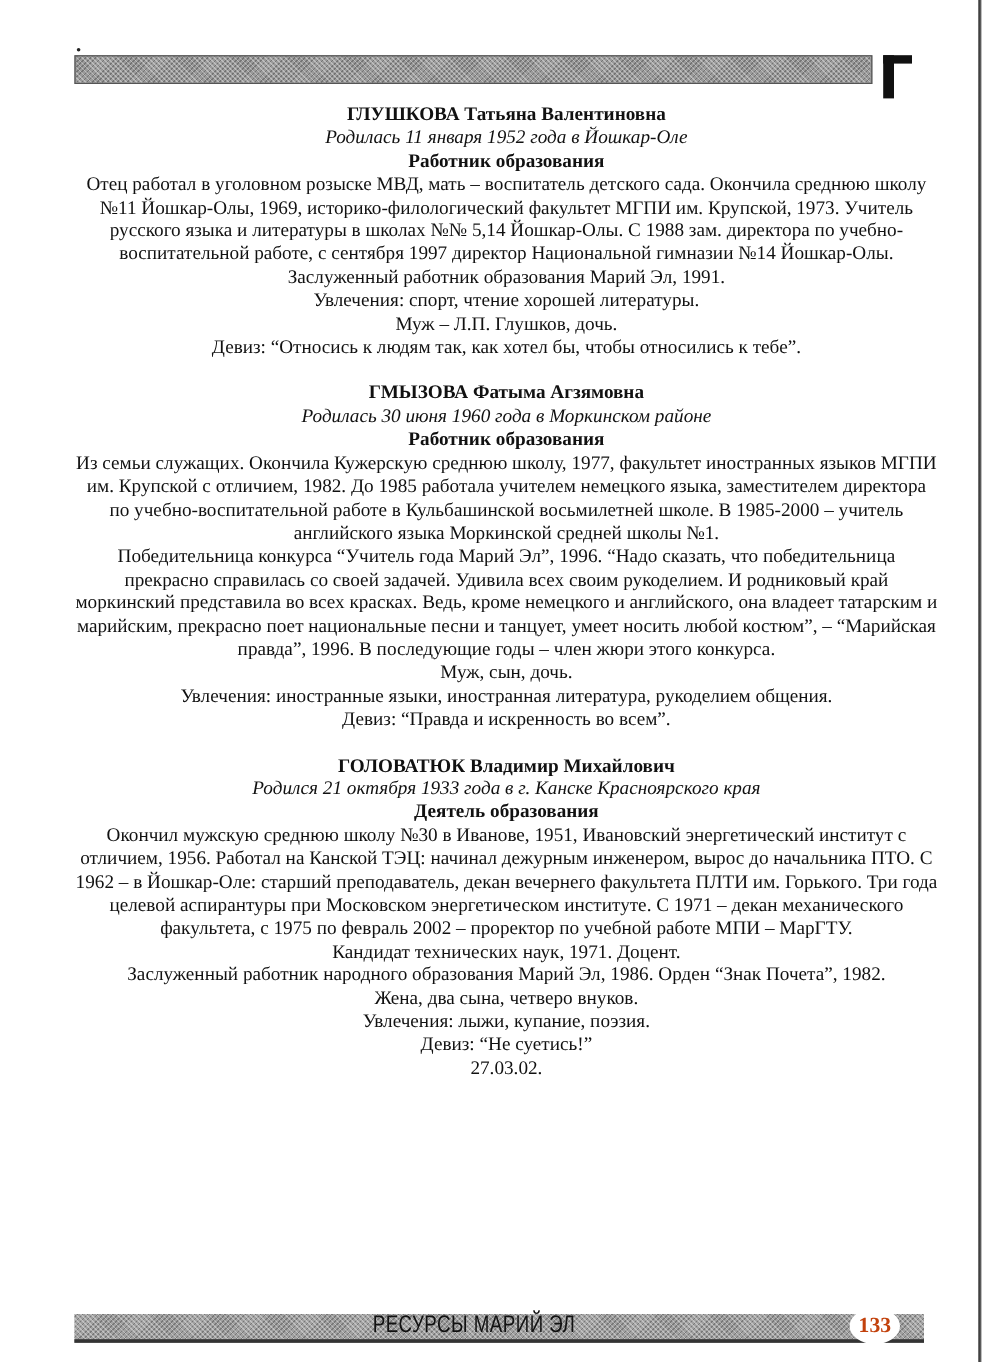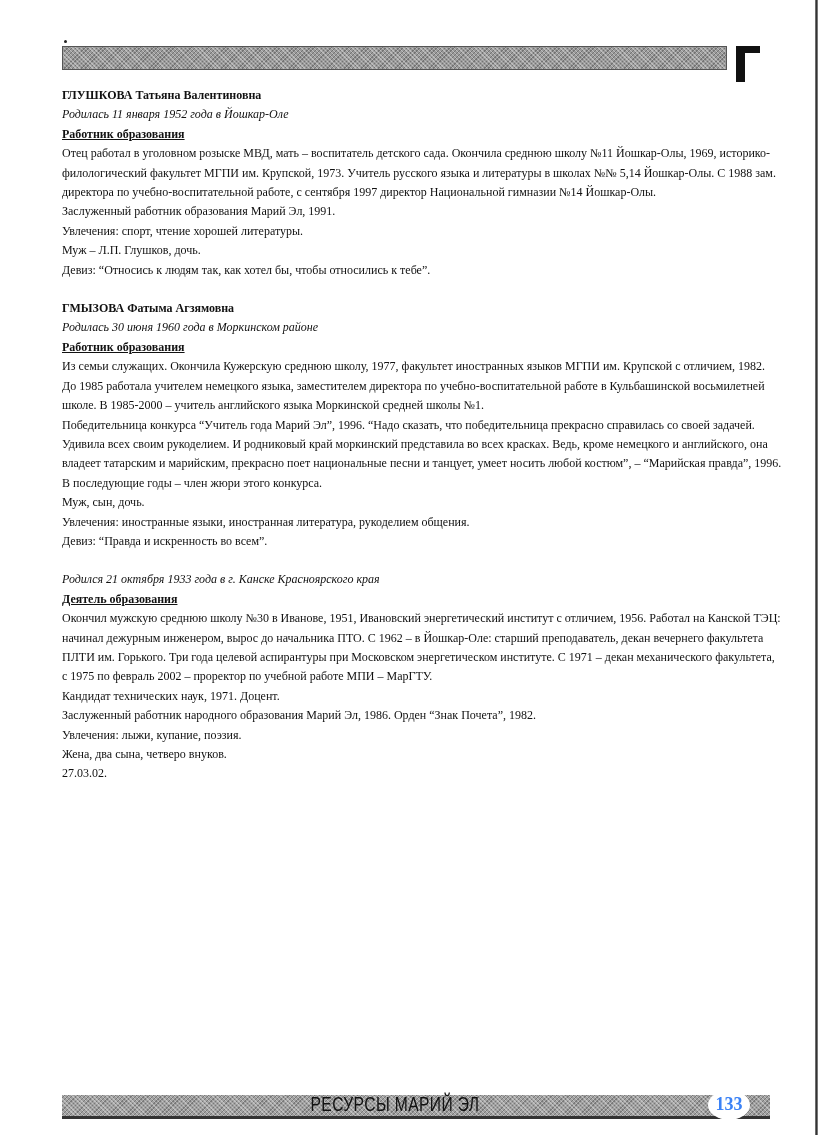--- a/index.html
+++ b/index.html
@@ -26,27 +26,27 @@
     position: absolute; left: 64px; top: 40px; width: 3px; height: 3px; background: #222; border-radius: 50%;
   }
   .section-letter {
     position: absolute; left: 736px; top: 46px; width: 24px; height: 36px;
   }
   .section-letter .h { position: absolute; left: 0; top: 0; width: 24px; height: 7px; background: #111; }
   .section-letter .v { position: absolute; left: 0; top: 0; width: 9px; height: 36px; background: #111; }
 
   .content {
     position: absolute; left: 62px; top: 86px; width: 720px;
-    font-size: 12px; line-height: 19.4px;
+    font-size: 16px; line-height: 19.4px; text-align: center;
   }
   .entry { margin-bottom: 19px; }
   .entry .name { font-weight: bold; }
   .entry .name .surname { font-weight: bold; }
   .entry .birth { font-style: italic; font-family: Liberation Serif, serif; }
-  .entry .role { font-weight: bold; text-decoration: underline; }
+  .entry .role { font-weight: bold; }
   .entry p { margin: 0; }
 
   .footer-bar {
     position: absolute; left: 62px; top: 1095px; width: 708px; height: 24px;
     background-color: #a0a0a0;
     background-image:
       repeating-linear-gradient(45deg, rgba(255,255,255,.35) 0 1px, transparent 1px 3px),
       repeating-linear-gradient(-45deg, rgba(0,0,0,.25) 0 1px, transparent 1px 3px);
     border-bottom: 3px solid #333;
     box-sizing: border-box;
@@ -56,21 +56,21 @@
     font-size: 20px; letter-spacing: 0.5px; color: #111;
     font-family: "Liberation Sans", sans-serif; transform: scaleX(0.78);
     transform-origin: center;
   }
   .page-num-wrap {
     position: absolute; left: 708px; top: 1090px; width: 42px; height: 30px;
     background: #fff; border-radius: 50% / 50%;
   }
   .page-num {
     position: absolute; left: 713px; top: 1094px; width: 32px; text-align: center;
-    font-size: 18px; font-weight: bold; color: #3b82f6;
+    font-size: 18px; font-weight: bold; color: #c2410c;
   }
 </style>
 </head>
 <body>
 
 <div class="scan-edge"></div>
 
 <div class="header-dot"></div>
 <div class="header-bar"></div>
 <div class="section-letter">
@@ -97,27 +97,29 @@
     <p class="birth">Родилась 30 июня 1960 года в Моркинском районе</p>
     <p class="role">Работник образования</p>
     <p>Из семьи служащих. Окончила Кужерскую среднюю школу, 1977, факультет иностранных языков МГПИ им. Крупской с отличием, 1982. До 1985 работала учителем немецкого языка, заместителем директора по учебно-воспитательной работе в Кульбашинской восьмилетней школе. В 1985-2000 – учитель английского языка Моркинской средней школы №1.</p>
     <p>Победительница конкурса “Учитель года Марий Эл”, 1996. “Надо сказать, что победительница прекрасно справилась со своей задачей. Удивила всех своим рукоделием. И родниковый край моркинский представила во всех красках. Ведь, кроме немецкого и английского, она владеет татарским и марийским, прекрасно поет национальные песни и танцует, умеет носить любой костюм”, – “Марийская правда”, 1996. В последующие годы – член жюри этого конкурса.</p>
     <p>Муж, сын, дочь.</p>
     <p>Увлечения: иностранные языки, иностранная литература, рукоделием общения.</p>
     <p>Девиз: “Правда и искренность во всем”.</p>
   </div>
 
   <div class="entry">
+    <p class="name"><span class="surname">ГОЛОВАТЮК</span> <span>Владимир Михайлович</span></p>
     <p class="birth">Родился 21 октября 1933 года в г. Канске Красноярского края</p>
     <p class="role">Деятель образования</p>
     <p>Окончил мужскую среднюю школу №30 в Иванове, 1951, Ивановский энергетический институт с отличием, 1956. Работал на Канской ТЭЦ: начинал дежурным инженером, вырос до начальника ПТО. С 1962 – в Йошкар-Оле: старший преподаватель, декан вечернего факультета ПЛТИ им. Горького. Три года целевой аспирантуры при Московском энергетическом институте. С 1971 – декан механического факультета, с 1975 по февраль 2002 – проректор по учебной работе МПИ – МарГТУ.</p>
     <p>Кандидат  технических наук, 1971. Доцент.</p>
     <p>Заслуженный работник народного образования Марий Эл, 1986. Орден “Знак Почета”, 1982.</p>
+    <p>Жена, два сына, четверо внуков.</p>
     <p>Увлечения: лыжи, купание, поэзия.</p>
-    <p>Жена, два сына, четверо внуков.</p>
+    <p>Девиз: “Не суетись!”</p>
     <p>27.03.02.</p>
   </div>
 
 </div>
 
 <div class="footer-bar"></div>
 <div class="footer-title">РЕСУРСЫ МАРИЙ ЭЛ</div>
 <div class="page-num-wrap"></div>
 <div class="page-num">133</div>
 

